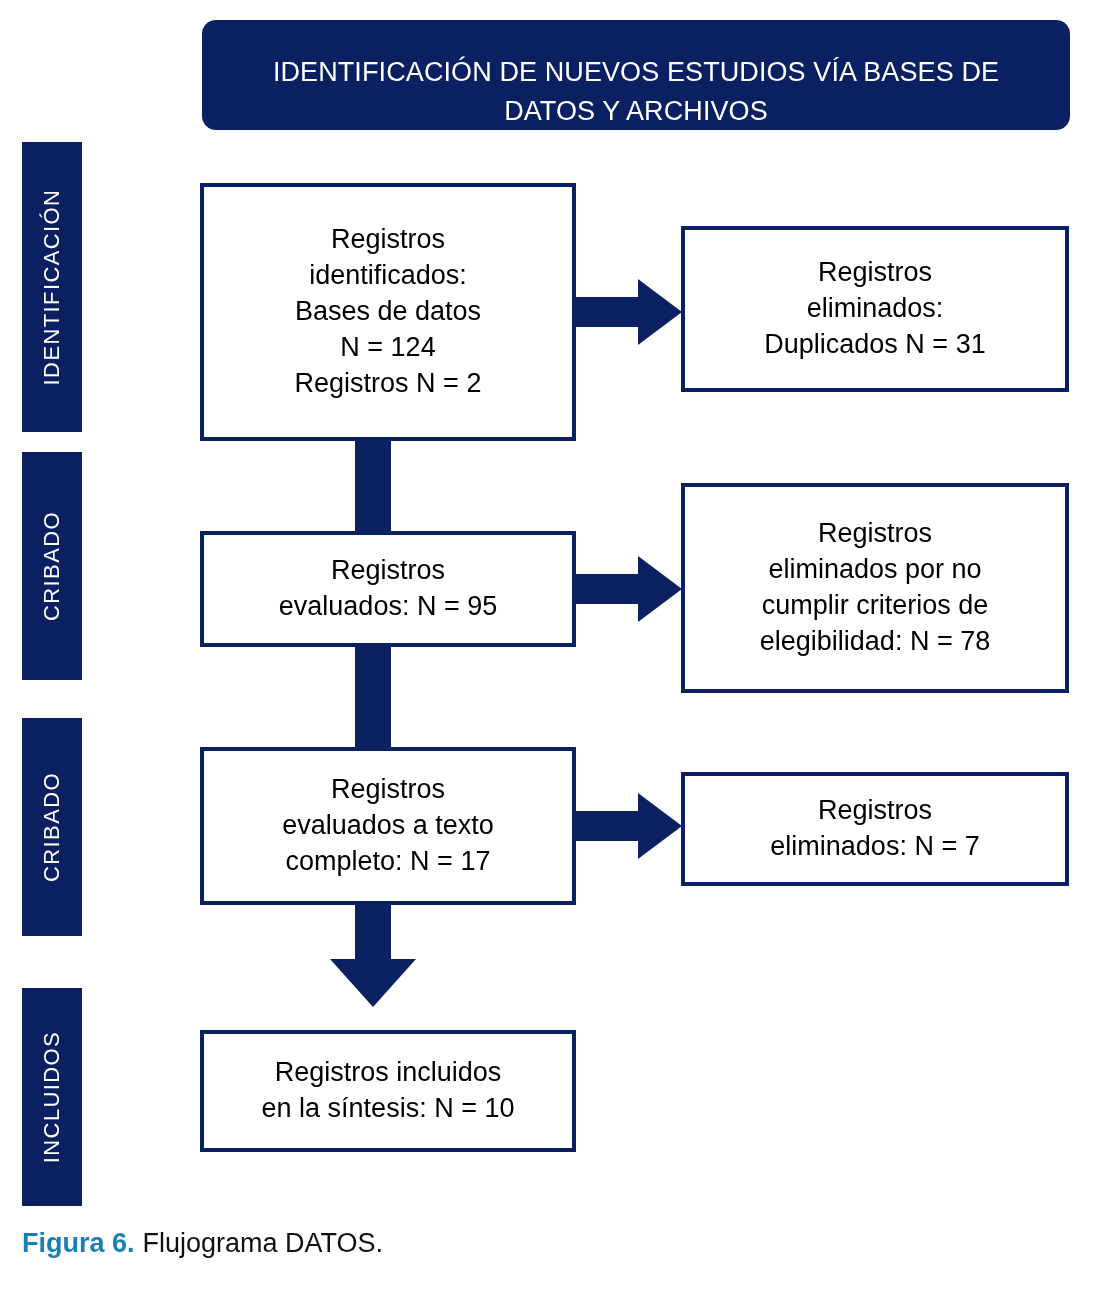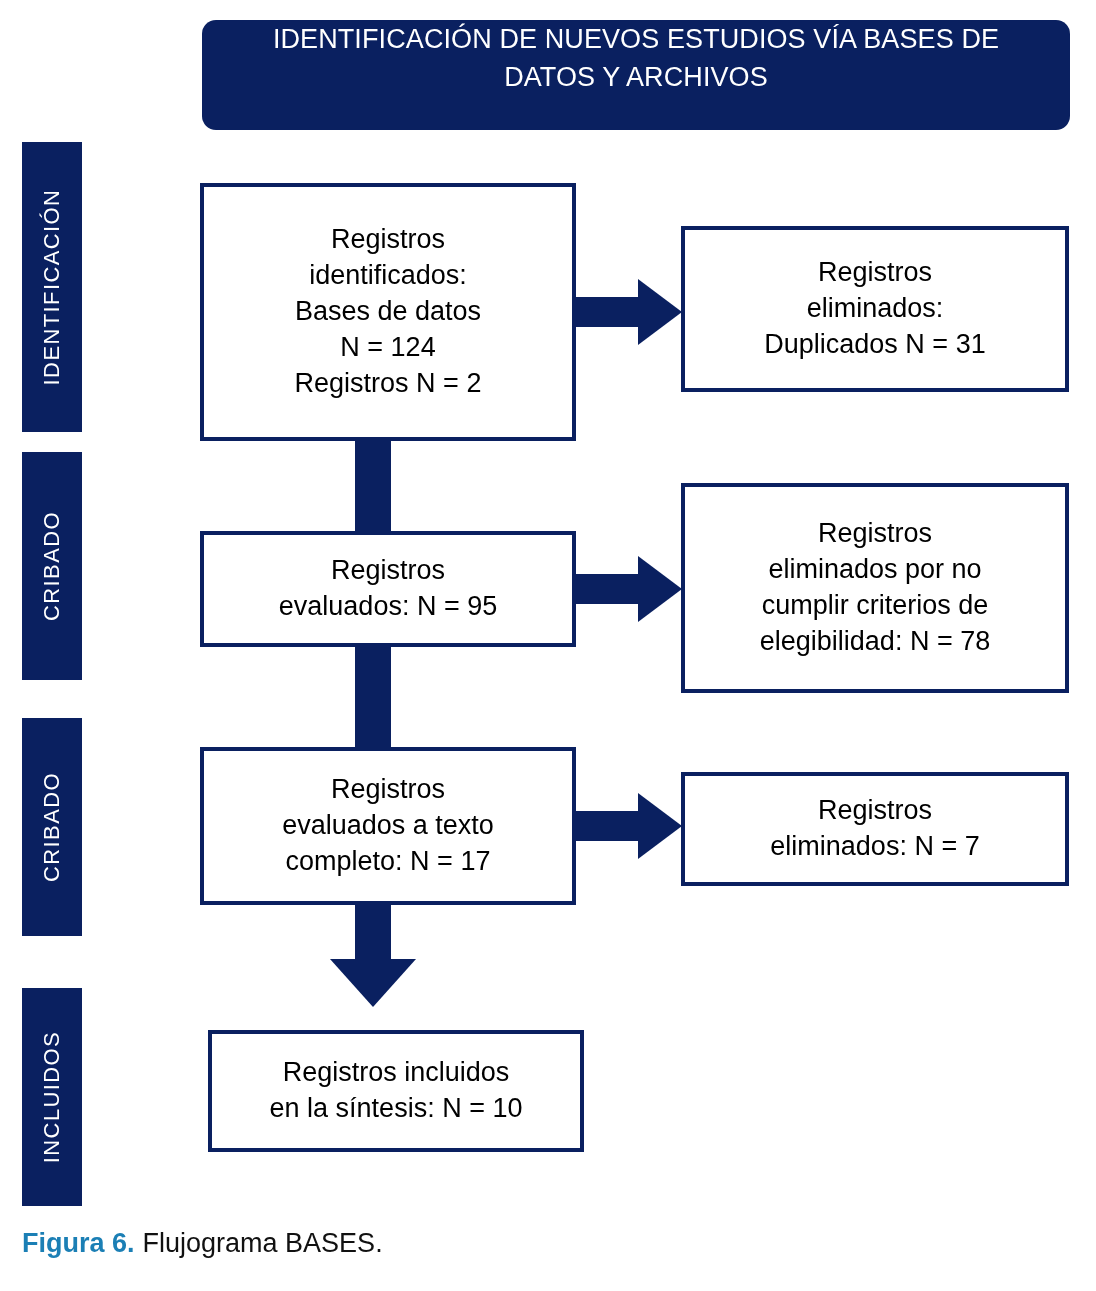--- a/index.html
+++ b/index.html
@@ -19,21 +19,21 @@
   .header-banner {
     position: absolute;
     left: 202px;
     top: 20px;
     width: 868px;
     height: 110px;
     background: #0a2060;
     border-radius: 14px;
     color: #ffffff;
     display: flex;
-    align-items: flex-start;
+    align-items: flex-end;
     justify-content: center;
     text-align: center;
     font-size: 27px;
     line-height: 1.42;
     letter-spacing: 0.1px;
     padding: 0 26px;
     box-sizing: border-box;
   }
 
   
@@ -73,21 +73,21 @@
     line-height: 1.33;
     padding: 6px 20px;
   }
 
   .box-identified     { left: 200px; top: 183px;  width: 376px; height: 258px; }
   .box-duplicates     { left: 681px; top: 226px;  width: 388px; height: 166px; }
   .box-screened       { left: 200px; top: 531px;  width: 376px; height: 116px; }
   .box-excluded-crit  { left: 681px; top: 483px;  width: 388px; height: 210px; }
   .box-fulltext       { left: 200px; top: 747px;  width: 376px; height: 158px; }
   .box-excluded-full  { left: 681px; top: 772px;  width: 388px; height: 114px; }
-  .box-included       { left: 208px; top: 1030px; width: 376px; height: 122px; }
+  .box-included       { left: 200px; top: 1030px; width: 376px; height: 122px; }
 
   
   .conn {
     position: absolute;
     background: #0a2060;
   }
   
   .vbar-1 { left: 355px; top: 437px; width: 36px; height: 98px; }
   .vbar-2 { left: 355px; top: 643px; width: 36px; height: 108px; }
 
@@ -194,14 +194,14 @@
 
 <div class="flow-box box-excluded-full">
   <span>Registros<br>eliminados: N = 7</span>
 </div>
 
 <div class="flow-box box-included">
   <span>Registros incluidos<br>en la síntesis: N = 10</span>
 </div>
 
 <div class="caption">
-  <span class="fig-num">Figura 6.</span><span>Flujograma BASES.</span>
+  <span class="fig-num">Figura 6.</span><span>Flujograma DATOS.</span>
 </div>
 
 </body></html>

